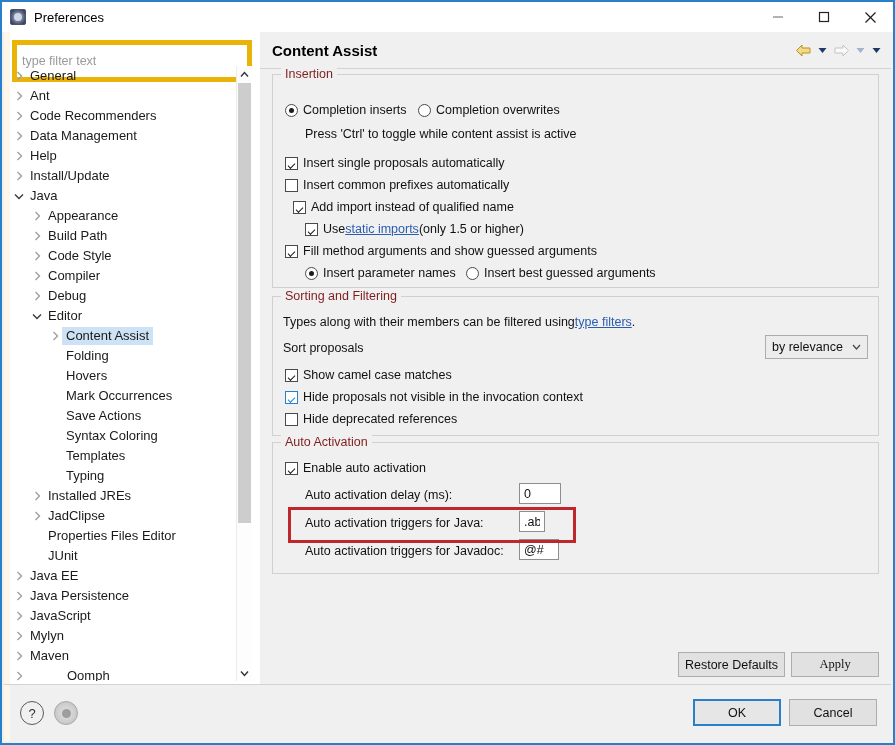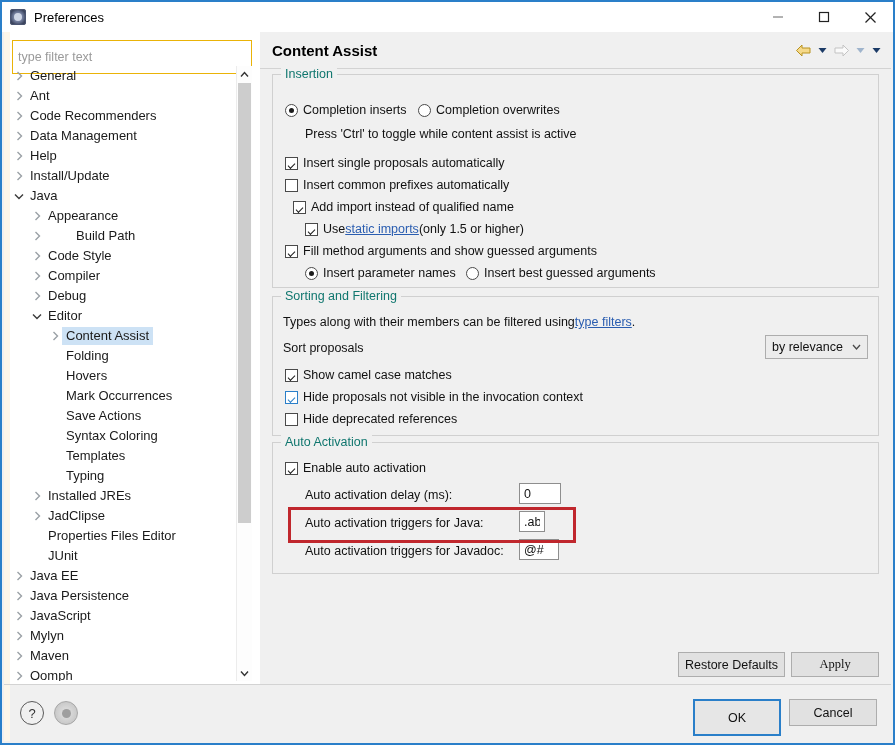--- a/index.html
+++ b/index.html
@@ -44,21 +44,21 @@
   .left{
     position:absolute;left:2px;top:30px;width:256px;bottom:58px;
     background:#ffffff;
   }
   .left-tint{
     position:absolute;left:0;top:0;width:6px;bottom:0;background:#fdf6e9;
   }
   .filter-wrap{position:absolute;left:8px;top:8px;right:8px;height:22px;}
   .filter-input{
     width:100%;height:22px;box-sizing:border-box;
-    border:1px solid #eab308;background:#fff;
+    border:5px solid #eab308;background:#fff;
     font-family:"Liberation Sans", sans-serif;font-size:12.5px;
     padding:16px 5px;color:#111;outline:none;
   }
   .filter-input::placeholder{color:#9a9a9a;}
   .tree{
     position:absolute;left:8px;top:34px;right:8px;bottom:4px;
     overflow:hidden;
   }
   .tree-row{
     height:20px;display:flex;align-items:center;
@@ -105,21 +105,21 @@
   .nav-btn{width:20px;height:20px;display:flex;align-items:center;justify-content:center;}
   .caret{width:14px;height:20px;display:flex;align-items:center;justify-content:center;}
   
   .group{
     position:absolute;left:12px;right:12px;
     border:1px solid #d0d0d0;
     background:transparent;
   }
   .group > .legend{
     position:absolute;left:8px;top:-8px;
-    background:#f0f0f0;padding:0 4px;font-size:12.5px;color:#0f766e;
+    background:#f0f0f0;padding:0 4px;font-size:12.5px;color:#7f1d1d;
   }
   .row{position:absolute;display:flex;align-items:center;white-space:nowrap;}
   .txt{font-size:12.5px;color:#111;}
   .link{color:#2a5db0;text-decoration:underline;cursor:pointer;}
   
   .cb{
     width:13px;height:13px;box-sizing:border-box;flex:none;
     border:1px solid #4a4a4a;background:#fff;position:relative;margin-right:5px;
   }
   .cb.on::after{
@@ -281,21 +281,21 @@
           <span class="lbl">Java</span>
         </div>
         <div class="tree-row" style="padding-left: 18px;">
           <span class="twisty">
             <svg width="7" height="10" viewBox="0 0 7 10">
               <polyline points="1.5,1 5.5,5 1.5,9" fill="none" stroke="#9aa0a6" stroke-width="1.4"></polyline>
             </svg>
           </span>
           <span class="lbl">Appearance</span>
         </div>
-        <div class="tree-row" style="padding-left: 18px; gap: 28px;">
+        <div class="tree-row" style="padding-left: 18px;">
           <span class="twisty">
             <svg width="7" height="10" viewBox="0 0 7 10">
               <polyline points="1.5,1 5.5,5 1.5,9" fill="none" stroke="#9aa0a6" stroke-width="1.4"></polyline>
             </svg>
           </span>
           <span class="lbl">Build Path</span>
         </div>
         <div class="tree-row" style="padding-left: 18px;">
           <span class="twisty">
             <svg width="7" height="10" viewBox="0 0 7 10">
@@ -421,21 +421,21 @@
           <span class="lbl">Mylyn</span>
         </div>
         <div class="tree-row" style="padding-left: 0px;">
           <span class="twisty">
             <svg width="7" height="10" viewBox="0 0 7 10">
               <polyline points="1.5,1 5.5,5 1.5,9" fill="none" stroke="#9aa0a6" stroke-width="1.4"></polyline>
             </svg>
           </span>
           <span class="lbl">Maven</span>
         </div>
-        <div class="tree-row" style="padding-left: 0px;">
+        <div class="tree-row" style="padding-left: 0px; gap: 37px;">
           <span class="twisty">
             <svg width="7" height="10" viewBox="0 0 7 10">
               <polyline points="1.5,1 5.5,5 1.5,9" fill="none" stroke="#9aa0a6" stroke-width="1.4"></polyline>
             </svg>
           </span>
           <span class="lbl">Oomph</span>
         </div>
       </div>
 
     <div class="tree-scroll">
@@ -610,21 +610,21 @@
 
   <div class="bottombar">
     <div class="bb-tint"></div>
     <div class="bb-icons">
       <div class="circ">
         <span>?</span>
       </div>
       <div class="circ grey"></div>
     </div>
     <div class="bb-btns">
-      <div class="btn focus" style="width:88px;height:37px;">
+      <div class="btn focus" style="width:88px;height:27px;">
         <span>OK</span>
       </div>
       <div class="btn" style="width:88px;height:27px;">
         <span>Cancel</span>
       </div>
     </div>
   </div>
 
 </div>
 

